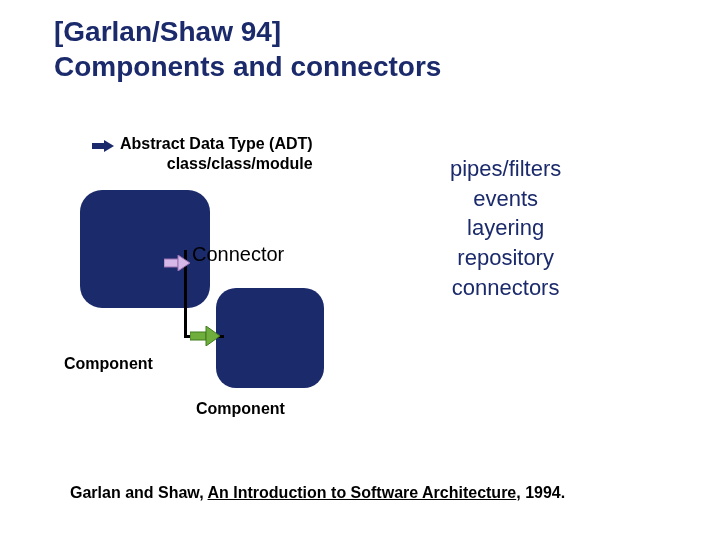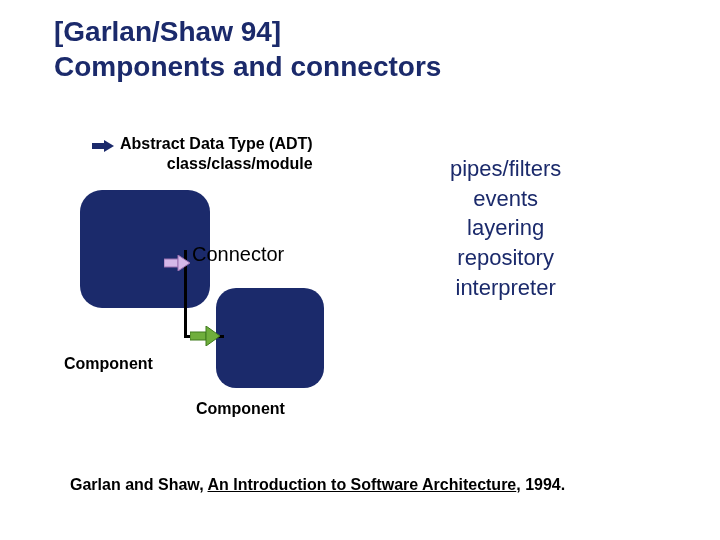--- a/index.html
+++ b/index.html
@@ -119,21 +119,21 @@
     font-size: 22px;
     color: #1b2a6b;
     line-height: 1.35;
     text-align: center;
   }
   .list div { white-space: nowrap; }
 
   .citation {
     position: absolute;
     left: 70px;
-    bottom: 46px;
+    bottom: 38px;
     font-size: 16px;
     font-weight: bold;
     color: #000;
   }
   .citation .u { text-decoration: underline; }
 
   svg { display: block; }
 </style>
 </head>
 <body>
@@ -178,20 +178,20 @@
   </div>
 
   <div class="comp1-label">Component</div>
   <div class="comp2-label">Component</div>
 
   <div class="list">
     <div>pipes/filters</div>
     <div>events</div>
     <div>layering</div>
     <div>repository</div>
-    <div>interpreter</div>
+    <div>connectors</div>
   </div>
 
   <div class="citation">
     <span>Garlan and Shaw, </span><span class="u">An Introduction to Software Architecture</span><span>, 1994.</span>
   </div>
 
 </div>
 
 </body></html>

